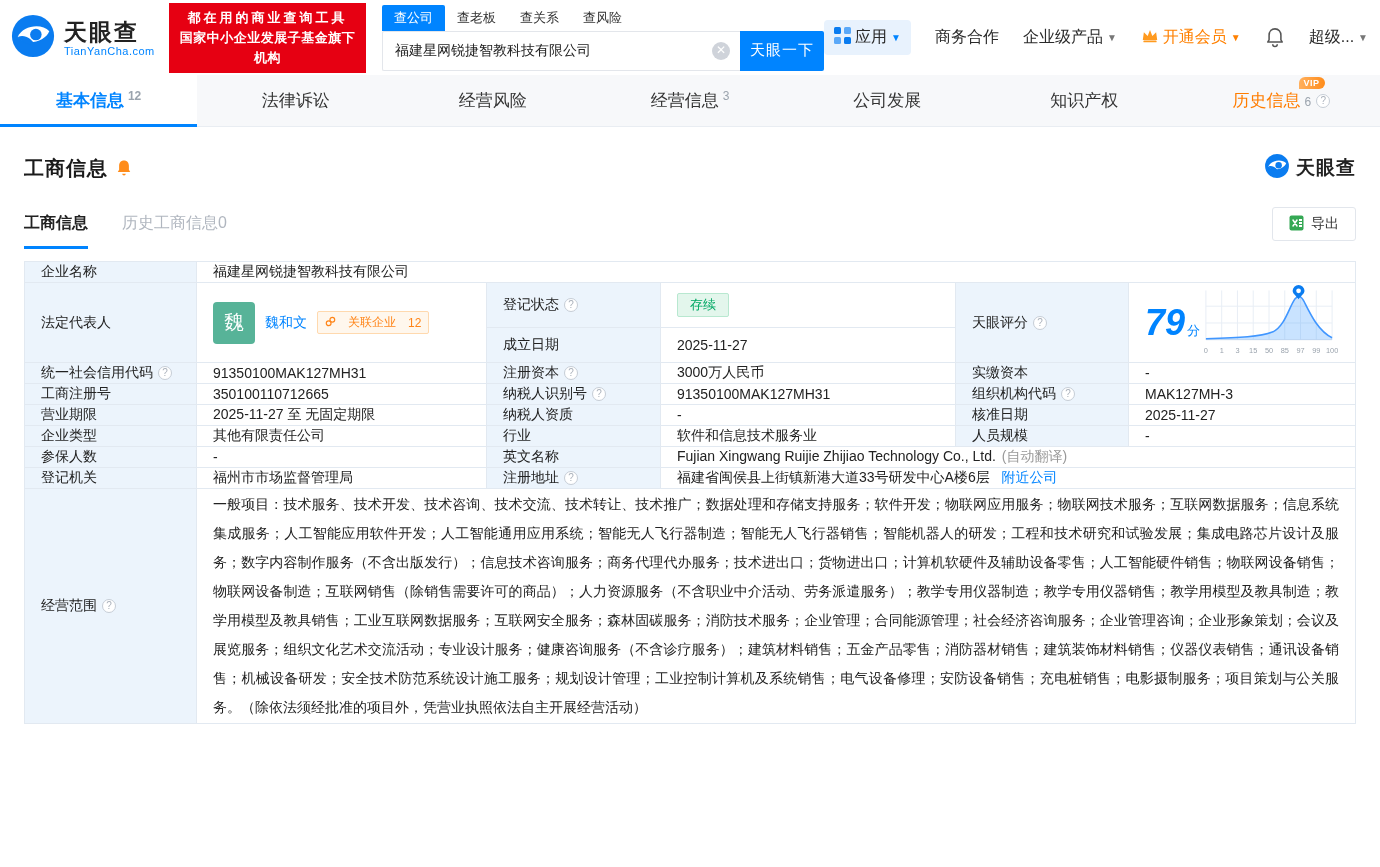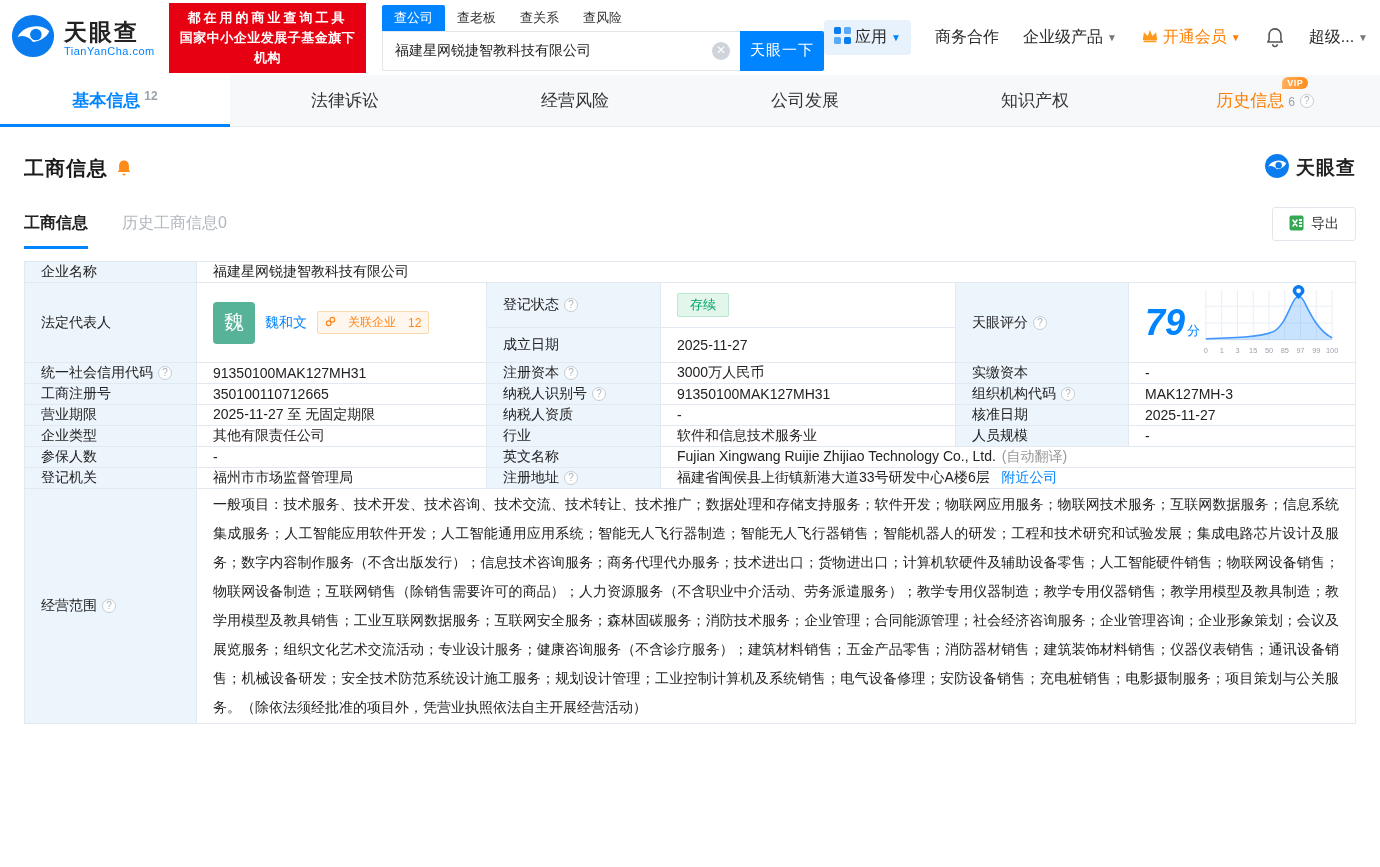--- a/index.html
+++ b/index.html
@@ -172,20 +172,24 @@
     <span>基本信息</span>
     <span class="tab-count">12</span>
   </div>
   <div class="tab">
     <span>法律诉讼</span>
   </div>
   <div class="tab">
     <span>经营风险</span>
   </div>
   <div class="tab">
+    <span>经营信息</span>
+    <span class="tab-count">3</span>
+  </div>
+  <div class="tab">
     <span>公司发展</span>
   </div>
   <div class="tab">
     <span>知识产权</span>
   </div>
   <div class="tab history">
     <span>历史信息</span>
     <span class="count-wrap">
       <span class="vip-tag">VIP</span>
       <span class="tab-count">6</span>

